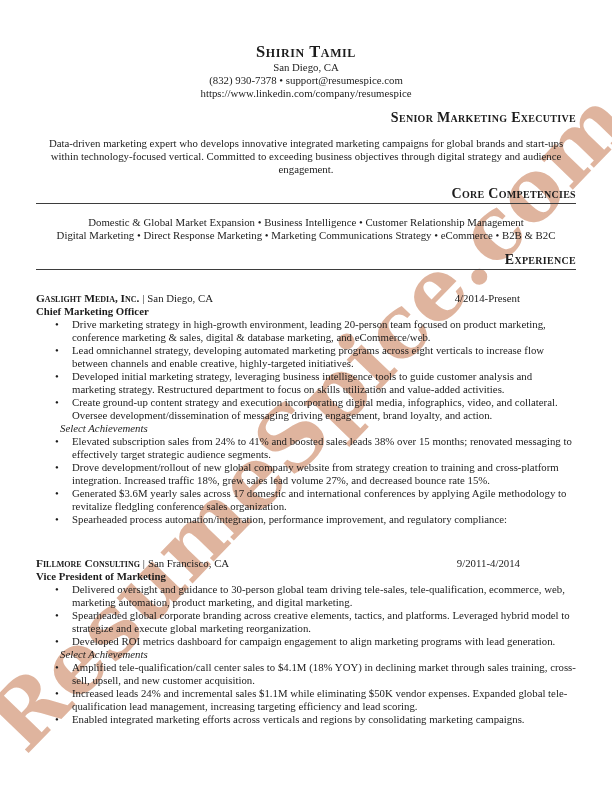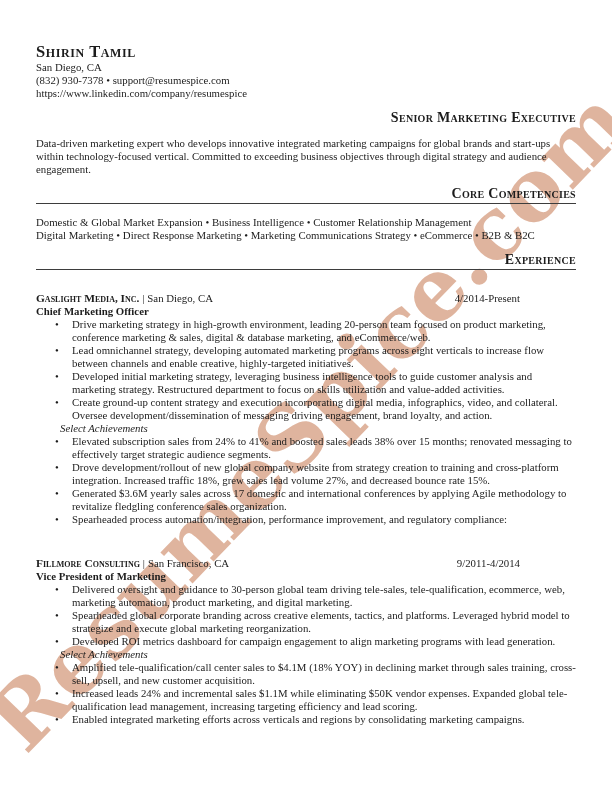--- a/index.html
+++ b/index.html
@@ -23,21 +23,21 @@
     white-space:nowrap;
     z-index:0;
     user-select:none;
   }
   .page {
     position:relative; z-index:1;
     padding:42px 36px 0 36px;
     font-size:10.8px;
     line-height:13px;
   }
-  .center { }
+  .center { text-align:center; }
   .name {
     font-size:16.5px; line-height:19px;
     font-weight:bold;
     font-variant:small-caps;
     letter-spacing:0.6px;
   }
   .contact-line { line-height:13px; }
   .section-heading {
     text-align:right;
     font-weight:bold;

